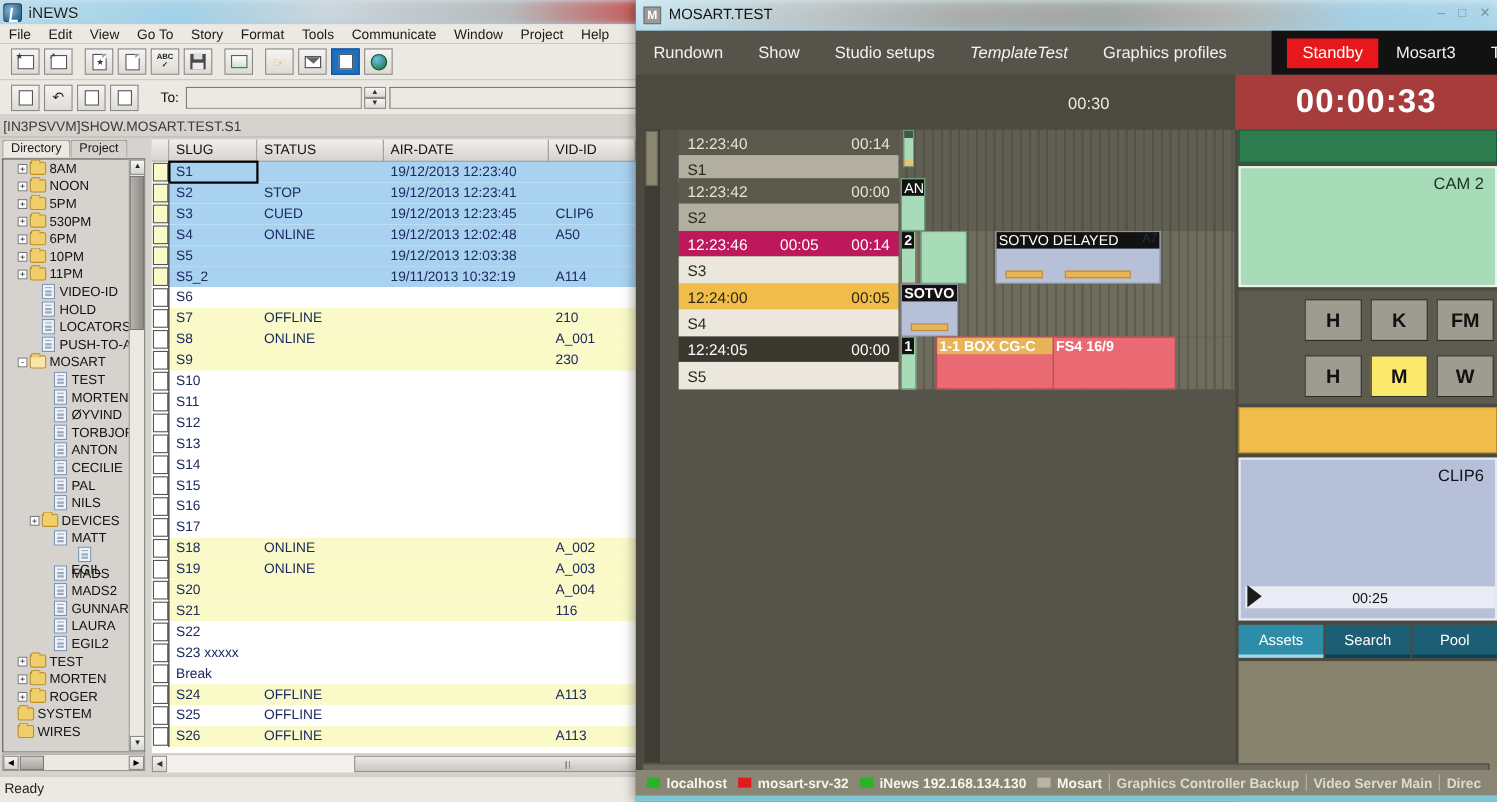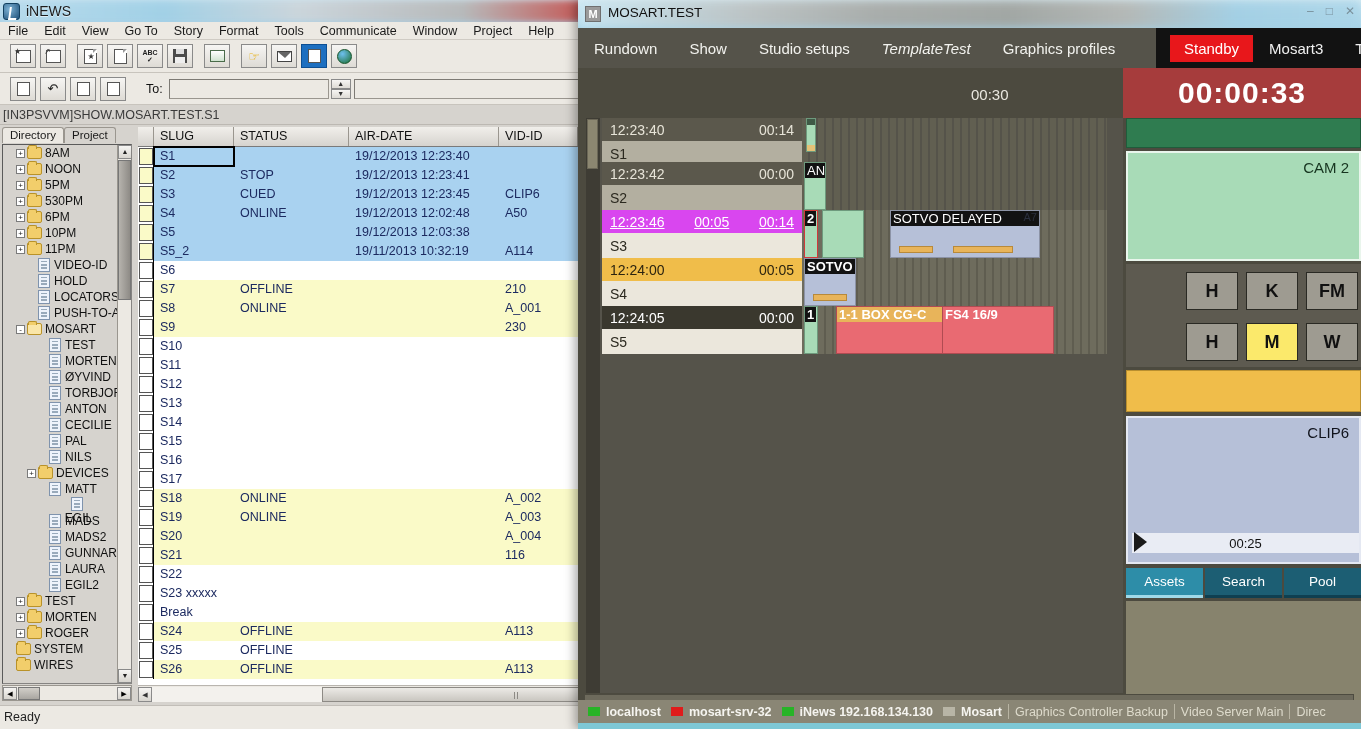--- a/index.html
+++ b/index.html
@@ -233,31 +233,31 @@
     letter-spacing:1px;
   }
 
   .m-left { position:absolute; left:8px; top:118px; width:537px; height:575px; background:#55534a; }
   .m-left-scroll {
     position:absolute; left:0; top:0; width:14px; height:575px; background:#3e3c34;
   }
   .m-left-scroll .sthumb{position:absolute;left:1px;top:1px;width:11px;height:50px;background:#8c8771;border:1px solid #6b6757;}
   .m-rows { position:absolute; left:14px; top:0; width:523px; height:575px; }
 
-  .mrow { position:absolute; left:2px; width:523px; display:flex; }
+  .mrow { position:absolute; left:17px; width:523px; display:flex; }
   .mrow .info { width:200px; height:48px; position:relative; }
   .mrow .info .top { height:23px; display:flex; align-items:center; padding:0 8px; font-size:14px; }
   .mrow .info .bot { height:25px; display:flex; align-items:center; padding:0 8px; font-size:14px;
     background:#cfcabb; color:#2d2b26; }
   .mrow .info .t1{ flex:0 0 auto; }
   .mrow .info .t2{ flex:1; text-align:center; }
   .mrow .info .t3{ flex:0 0 auto; }
   .mrow.dark .info .top { background:#5b584c; color:#e7e4d8; }
   .mrow.dark .info .bot { background:#b3afa0; color:#2b291f; }
-  .mrow.red  .info .top { background:#d946ef; color:#ffffff;text-decoration:underline; }
+  .mrow.red  .info .top { background:#be185d; color:#ffffff; }
   .mrow.red  .info .bot { background:#ebe7dc; color:#2b291f; }
   .mrow.amber .info .top { background:#f0bd4a; color:#2c2410; }
   .mrow.amber .info .bot { background:#ebe7dc; color:#2b291f; }
   .mrow.black .info .top { background:#3a382e; color:#ffffff; }
   .mrow.black .info .bot { background:#ebe7dc; color:#2b291f; }
 
   .mrow .track { position:relative; width:305px; height:48px;
     background:repeating-linear-gradient(90deg,#6e6c5d 0 6px,#5f5d50 6px 8px); }
   .mrow.dark .track { background:repeating-linear-gradient(90deg,#615f51 0 6px,#55534a 6px 8px);text-align:right; }
 
@@ -298,21 +298,21 @@
   .rc-bottomfill { position:absolute; left:3px; top:483px; width:235px; height:205px; background:#87836d; }
 
   .m-statusbar {
     position:absolute; left:0; top:700px; width:783px; height:23px;
     background:#8a8675; display:flex; align-items:center; overflow:hidden;
     font-size:12.5px; color:#f5f4ef;
   }
   .m-statusbar .led { width:12px; height:9px; margin:0 6px 0 10px; flex:0 0 auto; }
   .m-statusbar .sep { width:1px; height:15px; background:#b9b5a4; margin:0 6px; flex:0 0 auto;}
   .m-statusbar .lbl { white-space:nowrap; font-weight:bold; }
-  .m-statusbar .lbl.thin { font-weight:normal; color:#dedbcc; }
+  .m-statusbar .lbl.thin { font-weight:bold; color:#dedbcc; }
   .m-hbar {
     position:absolute; left:6px; top:694px; width:770px; height:8px;
     background:#6d6a5c; border:1px solid #4d4b40;
   }
   .m-bottomline { position:absolute; left:0; top:723px; width:783px; height:6px; background:#7ec8d6; }
 </style>
 </head>
 <body>
 
 <div id="inews">

